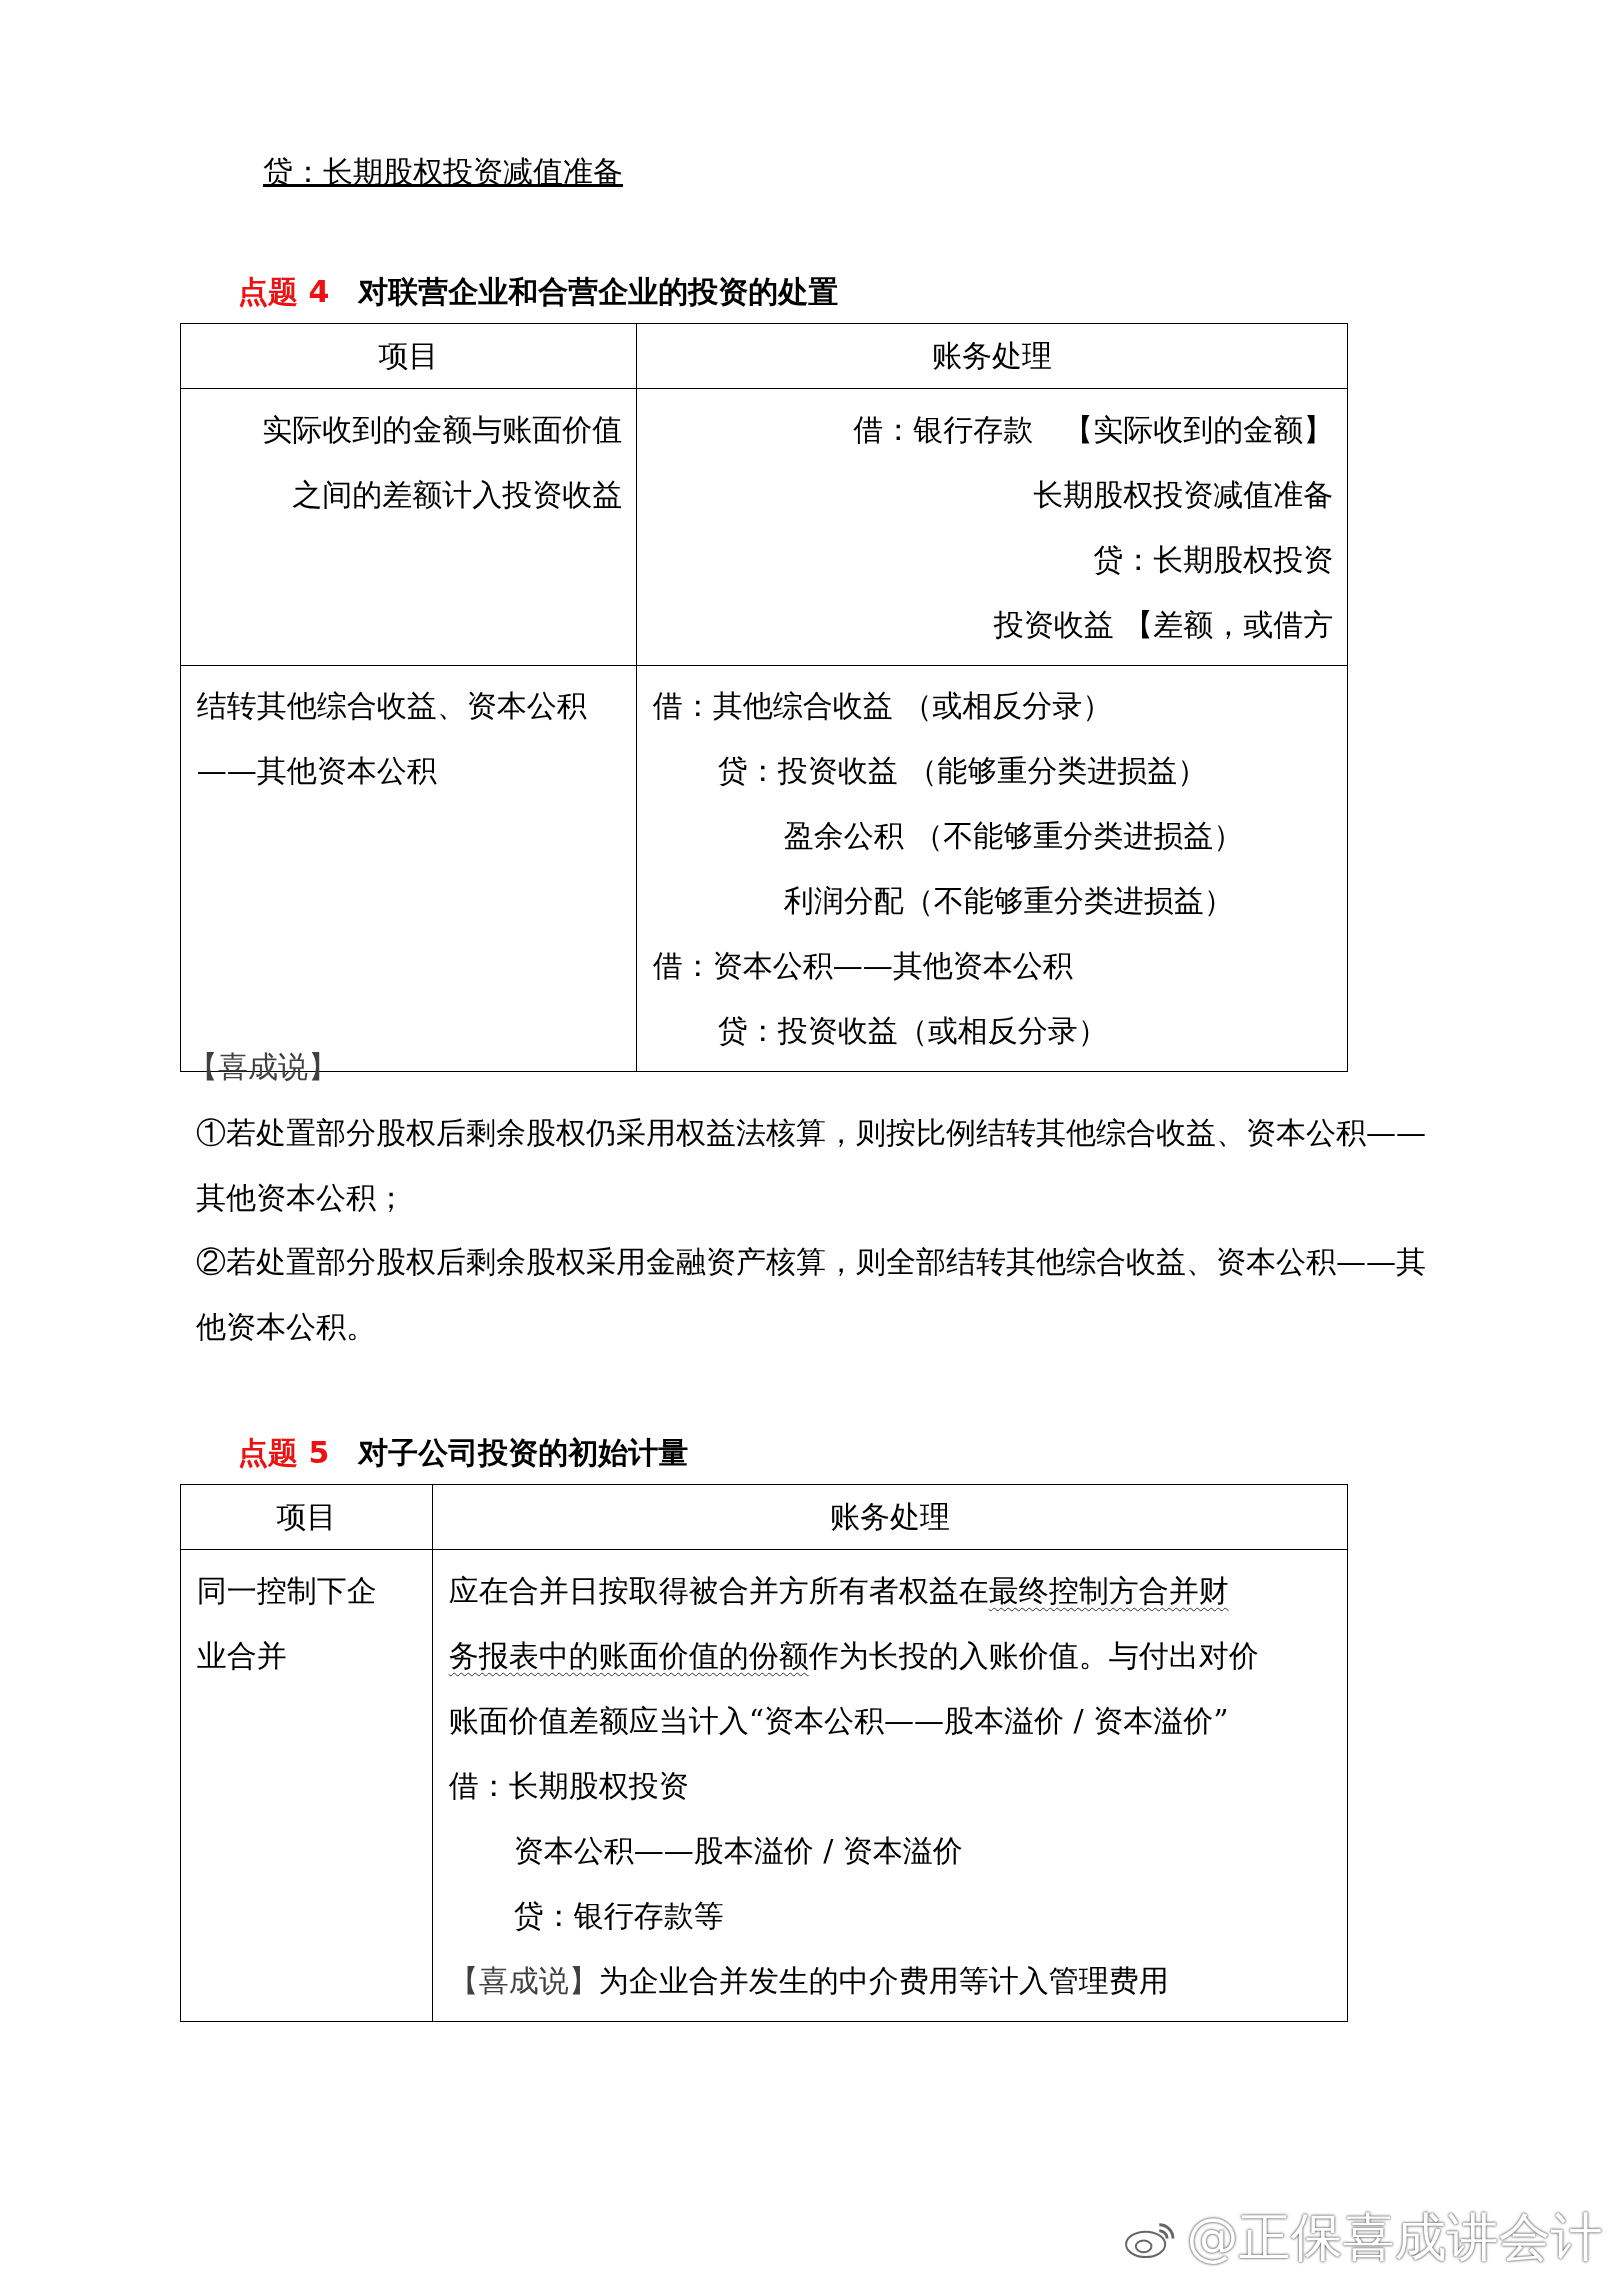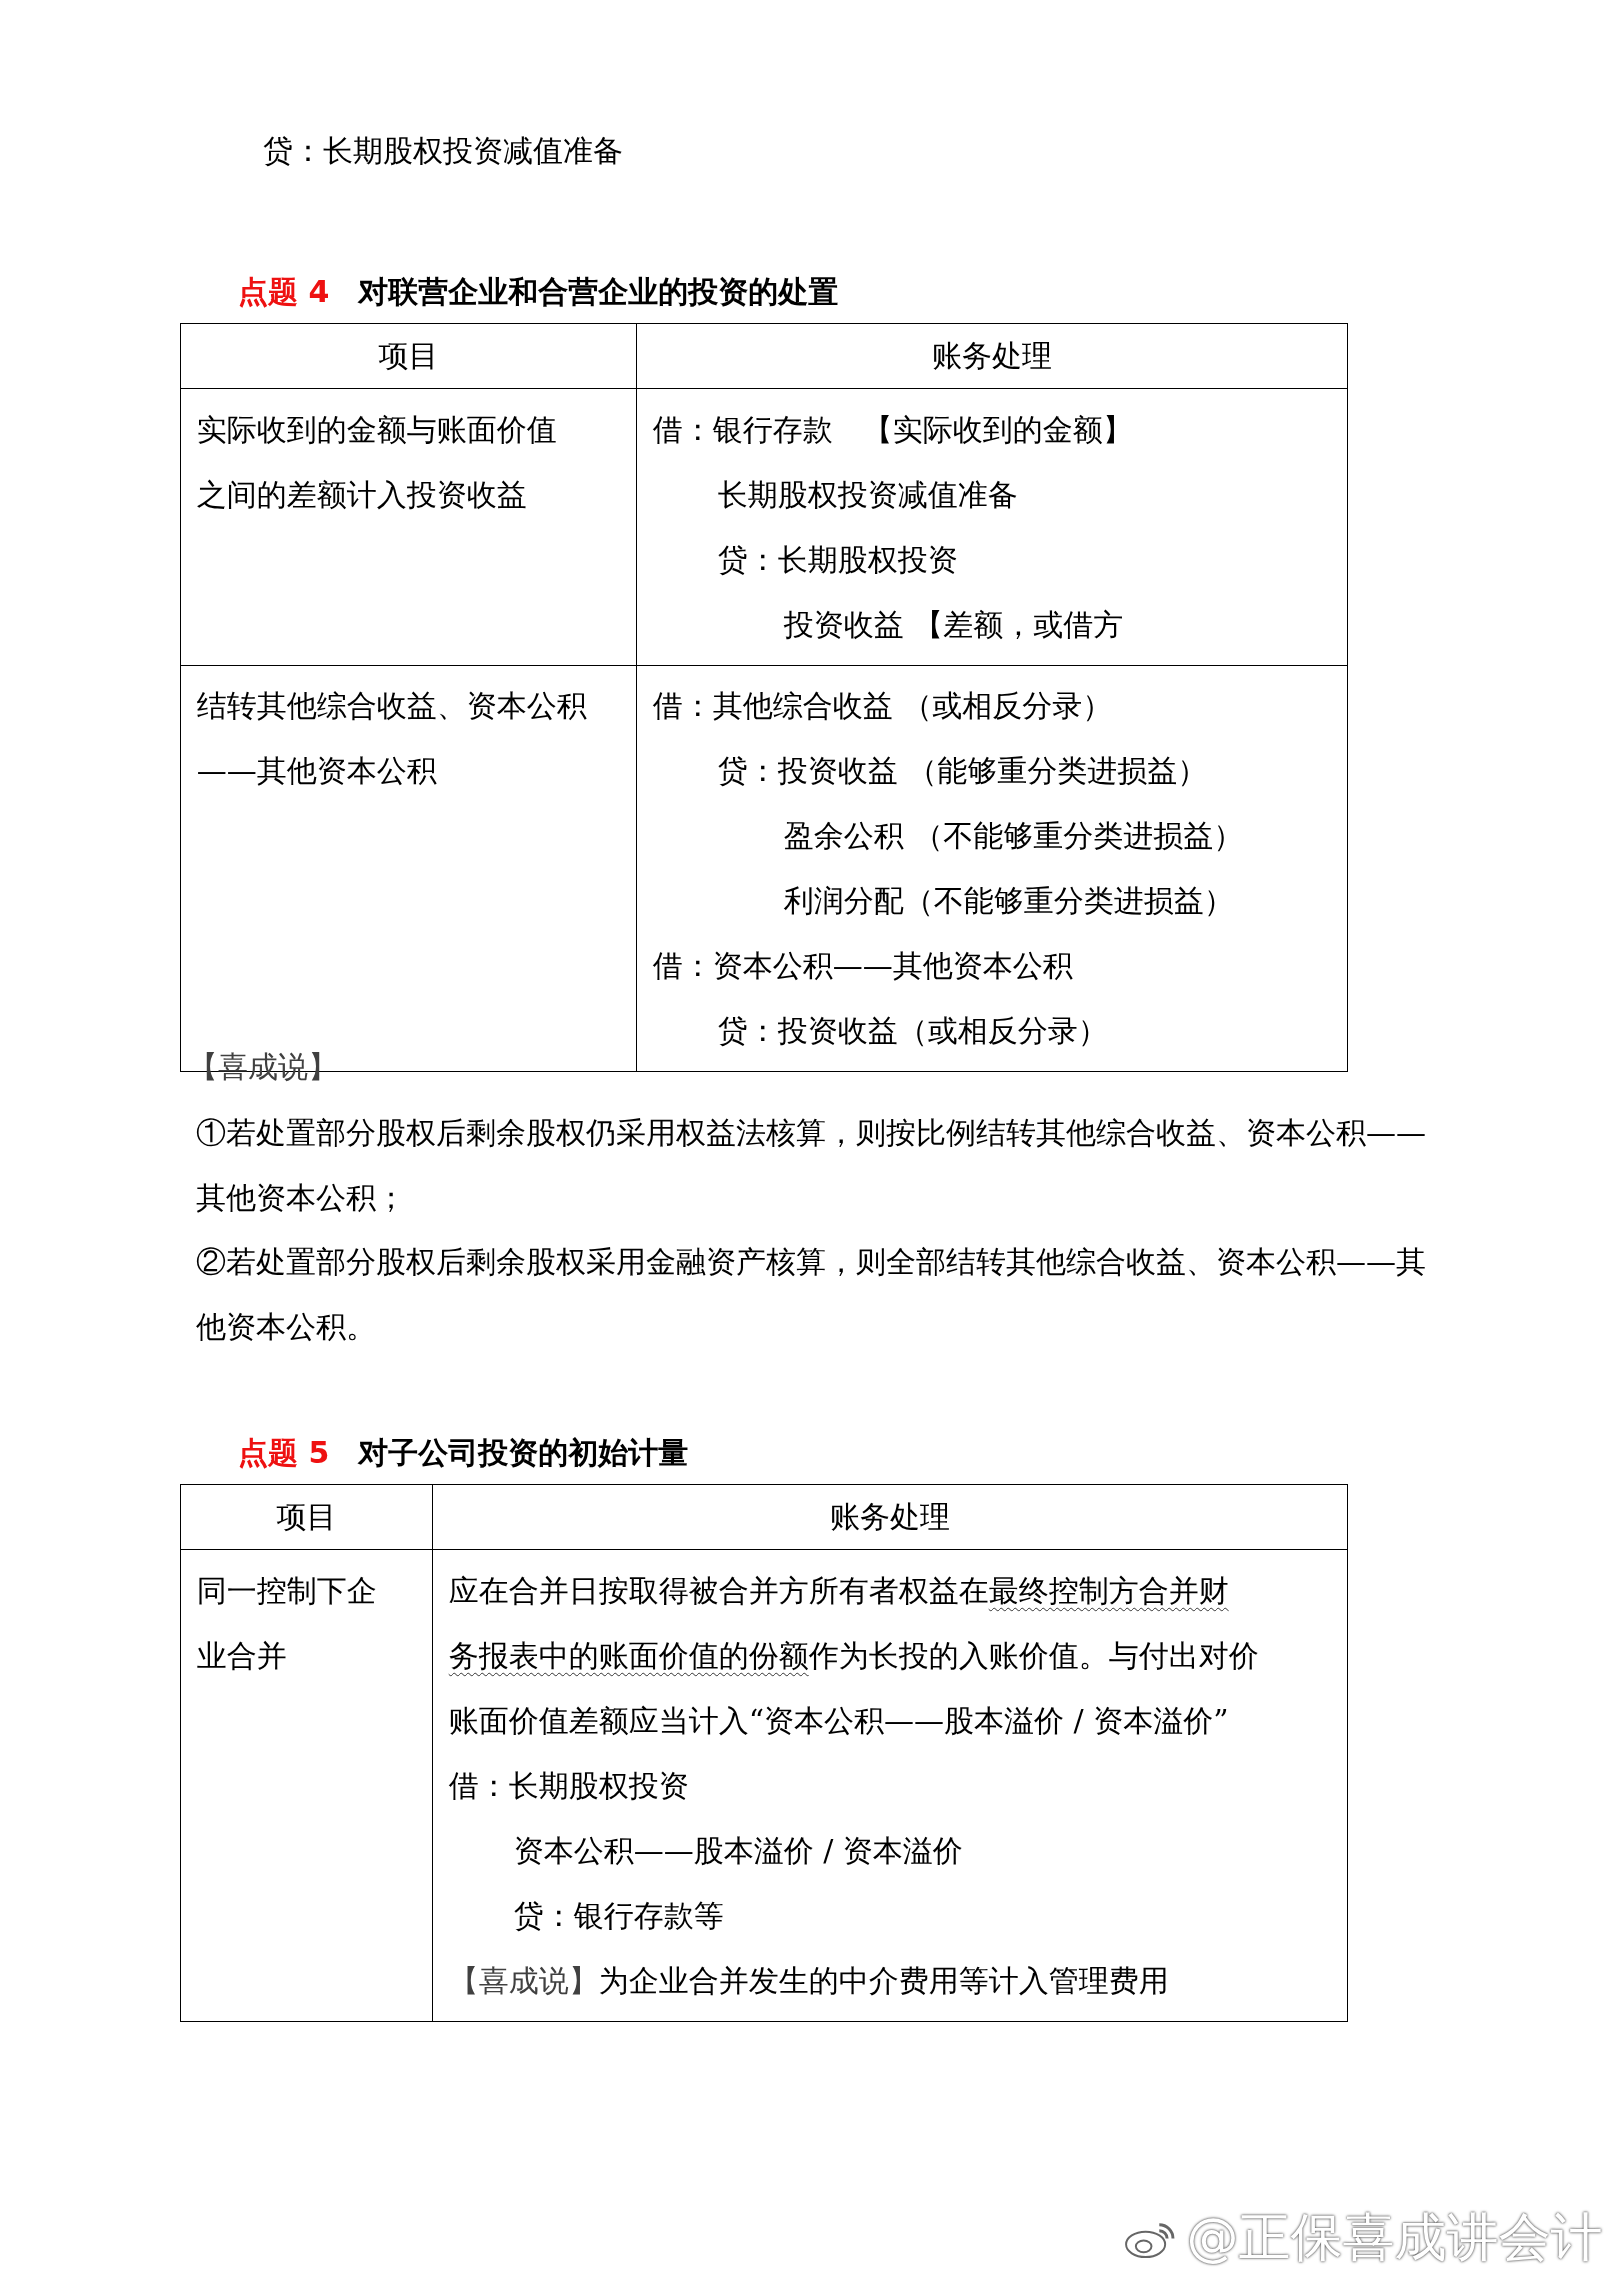--- a/index.html
+++ b/index.html
@@ -26,33 +26,33 @@
     position: absolute; right: 19.6px; bottom: 19.6px;
     font-family: "DejaVu Sans", sans-serif; font-size: 52px; color: #ffffff;
     text-shadow: 0 0 2.9px #555, 0 0 2px #777;
     display: flex; align-items: center; gap: 9.8px;
   }
   .wb-icon { width: 53px; height: 43px; }
 </style>
 </head>
 <body>
 
-<div class="line" style="left:263px; top:131px;">贷：长期股权投资减值准备</div>
+<div class="line" style="left:263px; top:152px;text-decoration:underline;">贷：长期股权投资减值准备</div>
 
 <div class="line heading" style="left:196px; top:272px;">
   <span class="tag">点题 4</span><span>对联营企业和合营企业的投资的处置</span>
 </div>
 
 <table class="t" style="left:180px; top:323px; width:1168px;">
   <tbody>
       <tr class="hd" style="height:65px;">
     <td style="width:455px;">项目</td>
     <td>账务处理</td>
   </tr>
-  <tr style="height:259px;">
+  <tr style="height:259px;text-align:right;">
     <td>
           <div class="cell-lines">
       <div>实际收到的金额与账面价值</div>
       <div>之间的差额计入投资收益</div>
     </div>
         </td>
     <td>
           <div class="cell-lines">
       <div>借：银行存款　【实际收到的金额】</div>
       <div class="ind1">长期股权投资减值准备</div>

